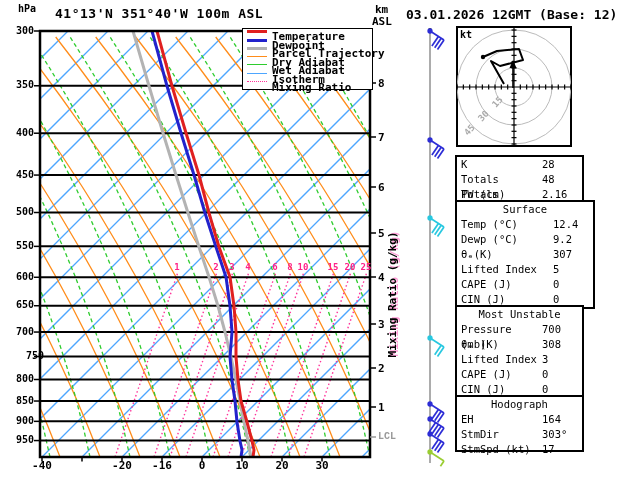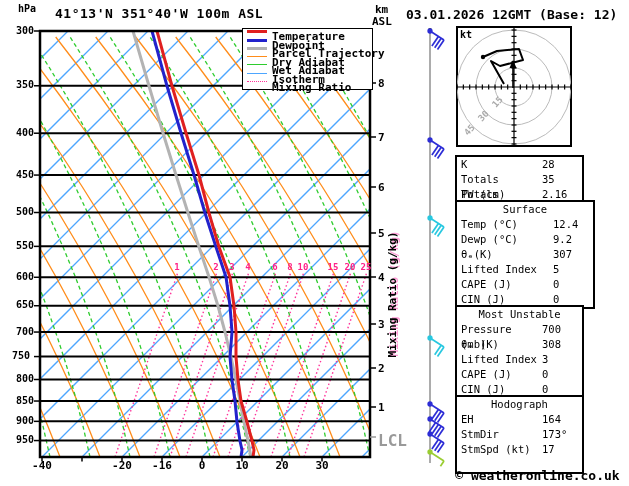--- a/index.html
+++ b/index.html
@@ -9,21 +9,21 @@
   .lbl{position:absolute;white-space:nowrap;}
   .hpa{left:6px;top:3px;font-size:10px;font-weight:bold;margin-left:12px;}
   .station{left:55px;top:6px;font-size:13px;font-weight:bold;letter-spacing:0.5px;}
   .km{left:375px;top:3px;font-size:11px;font-weight:bold;}
   .asl{left:372px;top:15px;font-size:11px;font-weight:bold;}
   .datetime{left:406px;top:7px;font-size:13px;font-weight:bold;}
   .xaxis{left:40px;top:468px;width:332px;text-align:center;font-size:13px;font-weight:bold;}
   .mixlabel{left:326px;top:288px;width:132px;text-align:center;font-size:11px;font-weight:bold;
             transform:rotate(-90deg);transform-origin:center;
             text-shadow:1px 2px 0 #ff9ad5;}
-  .lcl{left:378px;top:431px;font-size:16px;color:#999;font-weight:bold;}
+  .lcl{left:378px;top:431px;font-size:10px;color:#999;font-weight:bold;font-family:Liberation Mono, monospace;}
   .kt{left:460px;top:29px;font-size:10px;font-weight:bold;}
   .footer{left:446px;top:468px;width:183px;text-align:center;font-size:13px;font-weight:bold;}
   .legend{position:absolute;left:242px;top:28px;width:131px;height:62px;background:#fff;
           border:1.5px solid #000;box-sizing:border-box;padding:1px 2px 0 4px;}
   .legend-row{display:flex;align-items:flex-start;height:8.5px;font-size:11px;font-weight:bold;white-space:nowrap;}
   .legend-swatch{display:inline-block;width:20px;margin-right:5px;flex:0 0 20px;}
   .axlab{position:absolute;font-size:10px;font-weight:bold;}
   .plab{width:30px;text-align:right;}
   .tlab{width:34px;text-align:center;font-size:11px;}
   .klab{font-size:11px;}
@@ -337,21 +337,21 @@
   <div id="plabels">
       <div class="lbl axlab plab" style="left: 4px; top: 24.5px;">300</div>
       <div class="lbl axlab plab" style="left: 4px; top: 79.2709px;">350</div>
       <div class="lbl axlab plab" style="left: 4px; top: 126.716px;">400</div>
       <div class="lbl axlab plab" style="left: 4px; top: 168.565px;">450</div>
       <div class="lbl axlab plab" style="left: 4px; top: 206px;">500</div>
       <div class="lbl axlab plab" style="left: 4px; top: 239.865px;">550</div>
       <div class="lbl axlab plab" style="left: 4px; top: 270.781px;">600</div>
       <div class="lbl axlab plab" style="left: 4px; top: 299.22px;">650</div>
       <div class="lbl axlab plab" style="left: 4px; top: 325.552px;">700</div>
-      <div class="lbl axlab plab" style="left: 0; top: 350.065px;">750</div>
+      <div class="lbl axlab plab" style="left: 20px; top: 350.065px; text-align: center;">750</div>
       <div class="lbl axlab plab" style="left: 4px; top: 372.996px;">800</div>
       <div class="lbl axlab plab" style="left: 4px; top: 394.537px;">850</div>
       <div class="lbl axlab plab" style="left: 4px; top: 414.846px;">900</div>
       <div class="lbl axlab plab" style="left: 4px; top: 434.056px;">950</div>
     </div>
   <div id="tlabels">
       <div class="lbl axlab tlab" style="left: 25px; top: 459px;">-40</div>
       <div class="lbl axlab tlab" style="left: 65px; top: 484px;">-30</div>
       <div class="lbl axlab tlab" style="left: 105px; top: 459px;">-20</div>
       <div class="lbl axlab tlab" style="left: 145px; top: 459px;">-16</div>
@@ -388,21 +388,21 @@
       <div class="ringlab" style="left: 464px; top: 125px;">45</div>
     </div>
   <div id="tables">
       <div class="tsec" style="top: 155px; width: 129px; height: 49px;">
         <div class="trow">
           <span>K</span>
           <span>28</span>
         </div>
         <div class="trow">
           <span>Totals Totals</span>
-          <span>35</span>
+          <span>48</span>
         </div>
         <div class="trow">
           <span>PW (cm)</span>
           <span>2.16</span>
         </div>
       </div>
       <div class="tsec" style="top: 200px; width: 140px; height: 109px;">
         <div class="thead">Surface</div>
         <div class="trow">
           <span>Temp (°C)</span>
@@ -445,31 +445,30 @@
         </div>
         <div class="trow">
           <span>CAPE (J)</span>
           <span>0</span>
         </div>
         <div class="trow">
           <span>CIN (J)</span>
           <span>0</span>
         </div>
       </div>
-      <div class="tsec" style="top: 395px; width: 129px; height: 79px;">
+      <div class="tsec" style="top: 395px; width: 129px; height: 57px;">
         <div class="thead">Hodograph</div>
         <div class="trow">
           <span>EH</span>
           <span>164</span>
         </div>
         <div class="trow">
           <span>StmDir</span>
-          <span>173°</span>
+          <span>303°</span>
         </div>
         <div class="trow">
           <span>StmSpd (kt)</span>
           <span>17</span>
         </div>
       </div>
     </div>
 
-  <div class="lbl footer">© weatheronline.co.uk</div>
 </div>
 
 </body></html>

